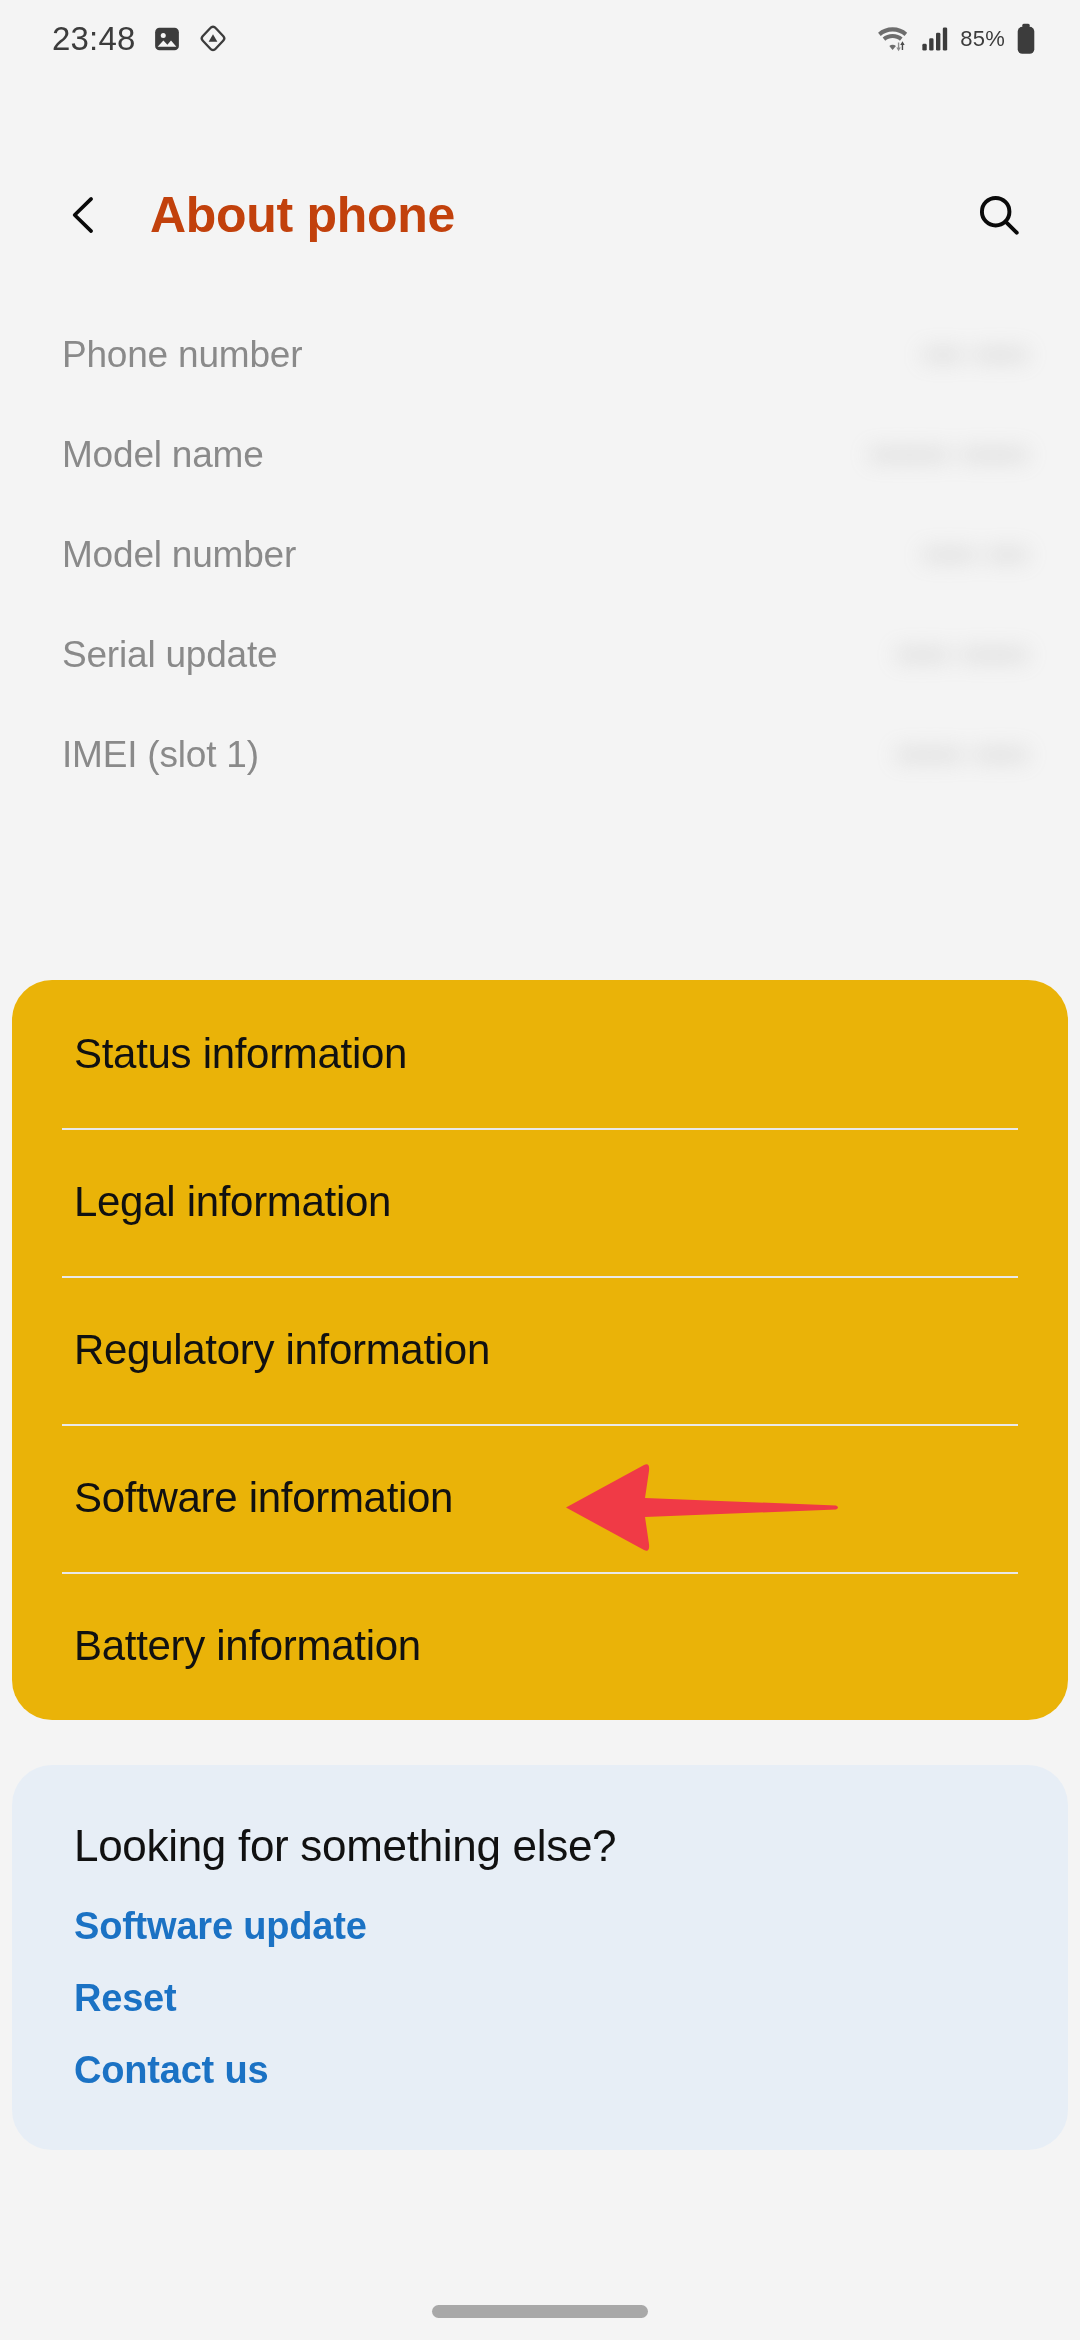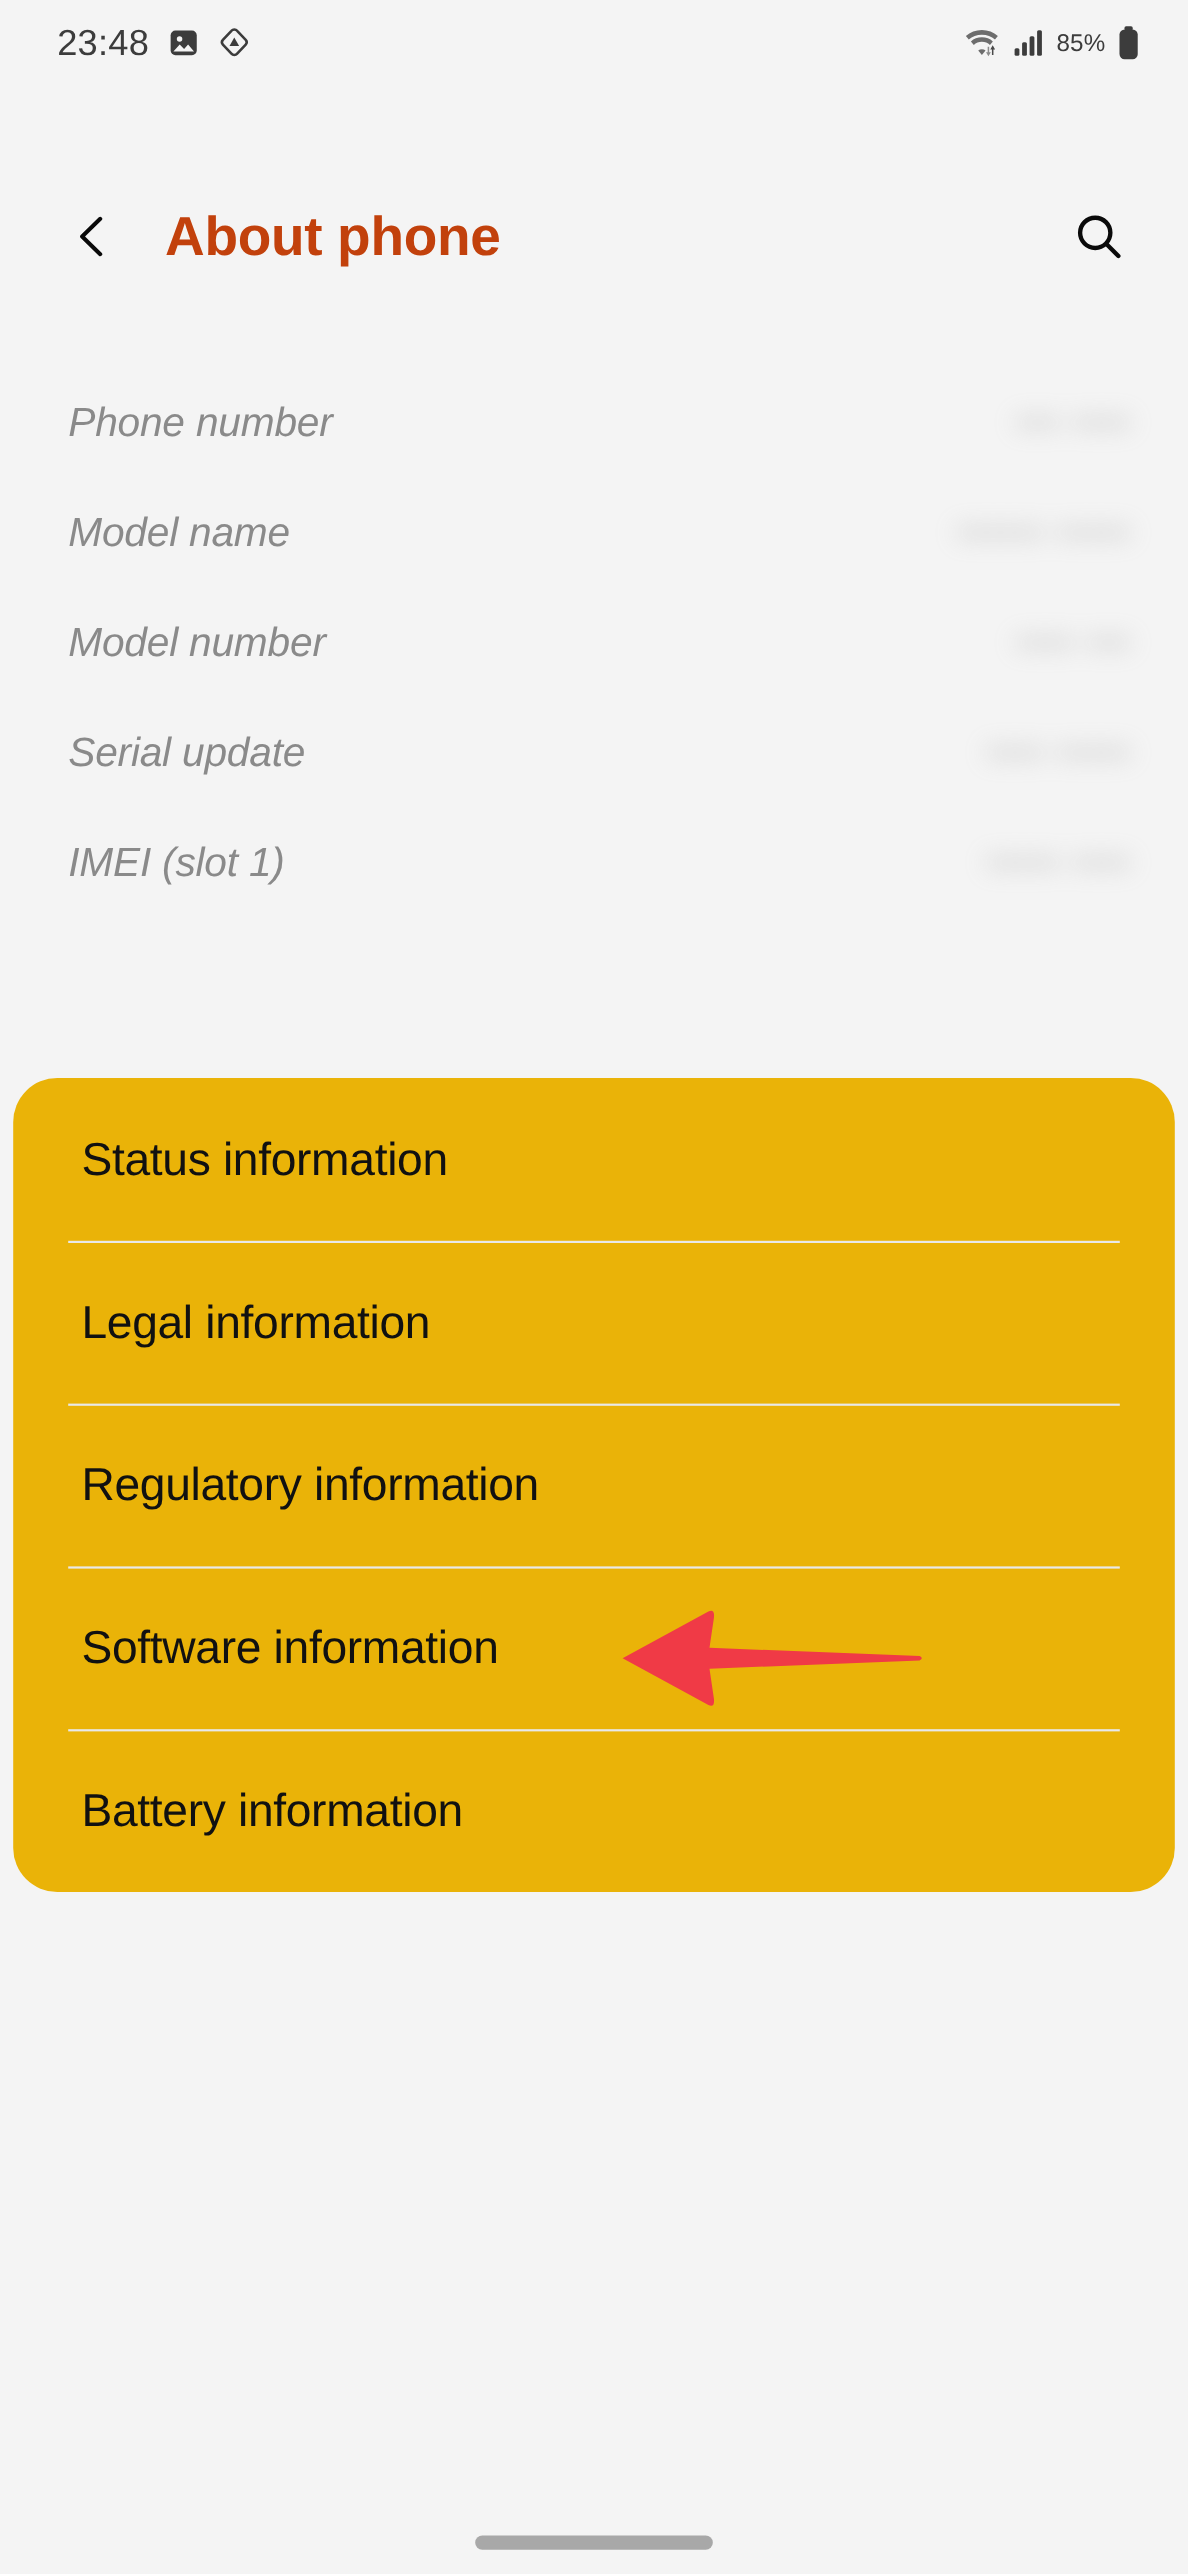--- a/index.html
+++ b/index.html
@@ -59,23 +59,22 @@
   }
 
   
   .devinfo {
     position:absolute; top:305px; left:0;
     width:1080px;
   }
   .info-row {
     position:relative;
     height:100px;
-    display:flex; align-items:flex-end;
+    display:flex; align-items:center;
     padding:0 52px 0 62px;
-    font-style:italic;
   }
   .info-label {
     font-size:37px; color:#8a8a8a; letter-spacing:-.2px;
   }
   .info-value {
     margin-left:auto;
     font-size:37px;
     color:#9a9a9a;
     filter:blur(11px);
     opacity:.55;
@@ -267,16 +266,22 @@
       <span class="menu-label">Battery information</span>
     </div>
   </div>
 
   <div class="annot-arrow">
     <svg width="300" height="105" viewBox="0 0 300 105">
       <path d="M26 52.5 L104 10 Q110 7 109 16 L105 43 L296 50.5 Q300 52.5 296 54.5 L105 62 L109 89 Q110 98 104 95 Z" fill="#f03a46"></path>
     </svg>
   </div>
 
+  <div class="card suggest-card">
+    <div class="suggest-title">Looking for something else?</div>
+    <a class="suggest-link">Software update</a>
+    <a class="suggest-link">Reset</a>
+    <a class="suggest-link">Contact us</a>
+  </div>
 
   <div class="gesture-bar"></div>
 
 </div>
 
 </body></html>

